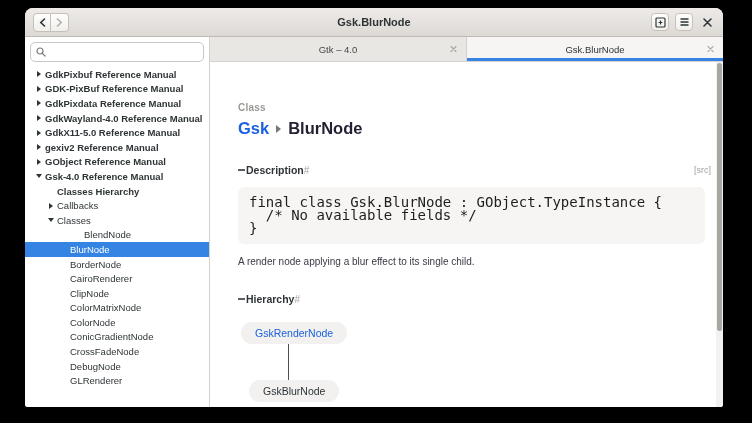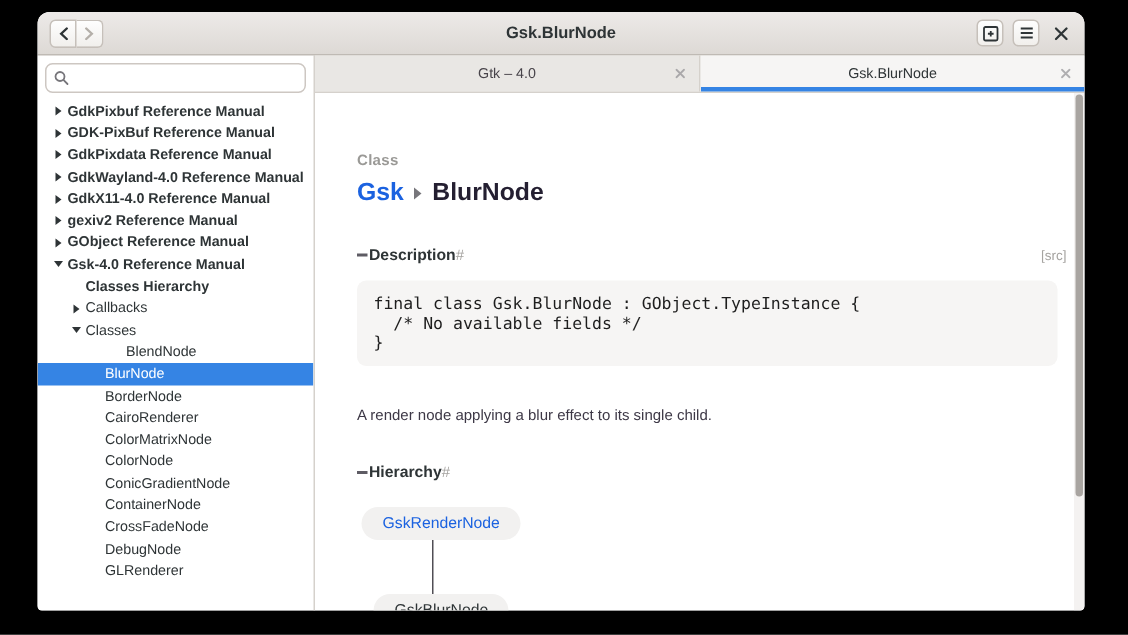--- a/index.html
+++ b/index.html
@@ -75,23 +75,23 @@
     border-top:4px solid transparent; border-bottom:4px solid transparent; }
   .section-head { display:flex; align-items:center; gap:0; margin-top:26px; }
   .collapse-icon { width:8px; height:8px; position:relative; }
   .collapse-icon::before { content:""; position:absolute; left:0; right:1px; top:3px; height:1.6px; background:#5e5c64; }
   .section-title { font-size:10.5px; font-weight:bold; color:#2e3436; }
   .anchor-hash { font-size:10px; color:#a5a3a0; }
   .src-link { margin-left:auto; font-size:9px; color:#a5a3a0; }
   .code-block {
     margin-top:11px; margin-right:6px; background:#f6f5f4; border-radius:6px;
     padding:9px 11px; font-family:"DejaVu Sans Mono","Liberation Mono",monospace;
-    font-size:11px; line-height:13px; color:#1e1e1e; white-space:pre;
-  }
-  .body-text { margin-top:28px; font-size:10px; color:#3d3846; }
+    font-size:14px; line-height:13px; color:#1e1e1e; white-space:pre;
+  }
+  .body-text { margin-top:12px; font-size:10px; color:#3d3846; }
   .hier-box { margin-top:17px; }
   .pill {
     display:inline-block; background:#f2f1f0; border-radius:14px;
     padding:5px 14px; font-size:10.5px; color:#2e3436;
   }
   .pill.link { color:#1b62e0; }
   .pill-rendernode { margin-left:3px; }
   .connector { width:1px; height:36px; background:#504e55; margin-left:50px; }
   .pill-blurnode { margin-left:11px; }
   svg { display:block; }
@@ -169,21 +169,21 @@
           <div class="tree-row bold" style="padding-left: 8px;">
             <span class="arrow right"></span>
             <span class="tree-label">GdkPixdata Reference Manual</span>
           </div>
           <div class="tree-row bold" style="padding-left: 8px;">
             <span class="arrow right"></span>
             <span class="tree-label">GdkWayland-4.0 Reference Manual</span>
           </div>
           <div class="tree-row bold" style="padding-left: 8px;">
             <span class="arrow right"></span>
-            <span class="tree-label">GdkX11-4.0 Reference Manual</span>
+            <span class="tree-label">GdkX11-5.0 Reference Manual</span>
           </div>
           <div class="tree-row bold" style="padding-left: 8px;">
             <span class="arrow right"></span>
             <span class="tree-label">gexiv2 Reference Manual</span>
           </div>
           <div class="tree-row bold" style="padding-left: 8px;">
             <span class="arrow right"></span>
             <span class="tree-label">GObject Reference Manual</span>
           </div>
           <div class="tree-row bold" style="padding-left: 8px;">
@@ -213,33 +213,33 @@
           <div class="tree-row" style="padding-left: 33px;">
             <span class="arrow none"></span>
             <span class="tree-label">BorderNode</span>
           </div>
           <div class="tree-row" style="padding-left: 33px;">
             <span class="arrow none"></span>
             <span class="tree-label">CairoRenderer</span>
           </div>
           <div class="tree-row" style="padding-left: 33px;">
             <span class="arrow none"></span>
+            <span class="tree-label">ClipNode</span>
+          </div>
+          <div class="tree-row" style="padding-left: 33px;">
+            <span class="arrow none"></span>
             <span class="tree-label">ColorMatrixNode</span>
           </div>
           <div class="tree-row" style="padding-left: 33px;">
             <span class="arrow none"></span>
             <span class="tree-label">ColorNode</span>
           </div>
           <div class="tree-row" style="padding-left: 33px;">
             <span class="arrow none"></span>
             <span class="tree-label">ConicGradientNode</span>
-          </div>
-          <div class="tree-row" style="padding-left: 33px;">
-            <span class="arrow none"></span>
-            <span class="tree-label">ContainerNode</span>
           </div>
           <div class="tree-row" style="padding-left: 33px;">
             <span class="arrow none"></span>
             <span class="tree-label">CrossFadeNode</span>
           </div>
           <div class="tree-row" style="padding-left: 33px;">
             <span class="arrow none"></span>
             <span class="tree-label">DebugNode</span>
           </div>
           <div class="tree-row" style="padding-left: 33px;">

